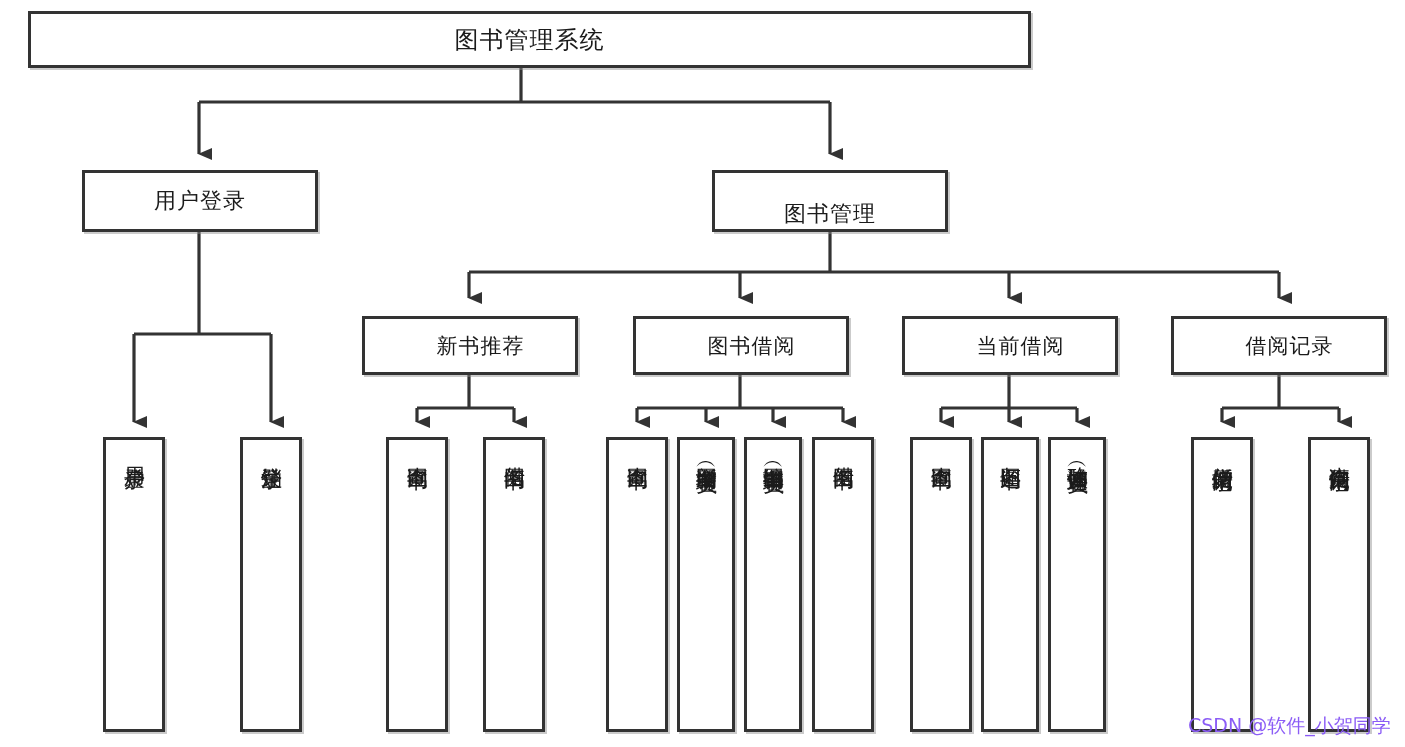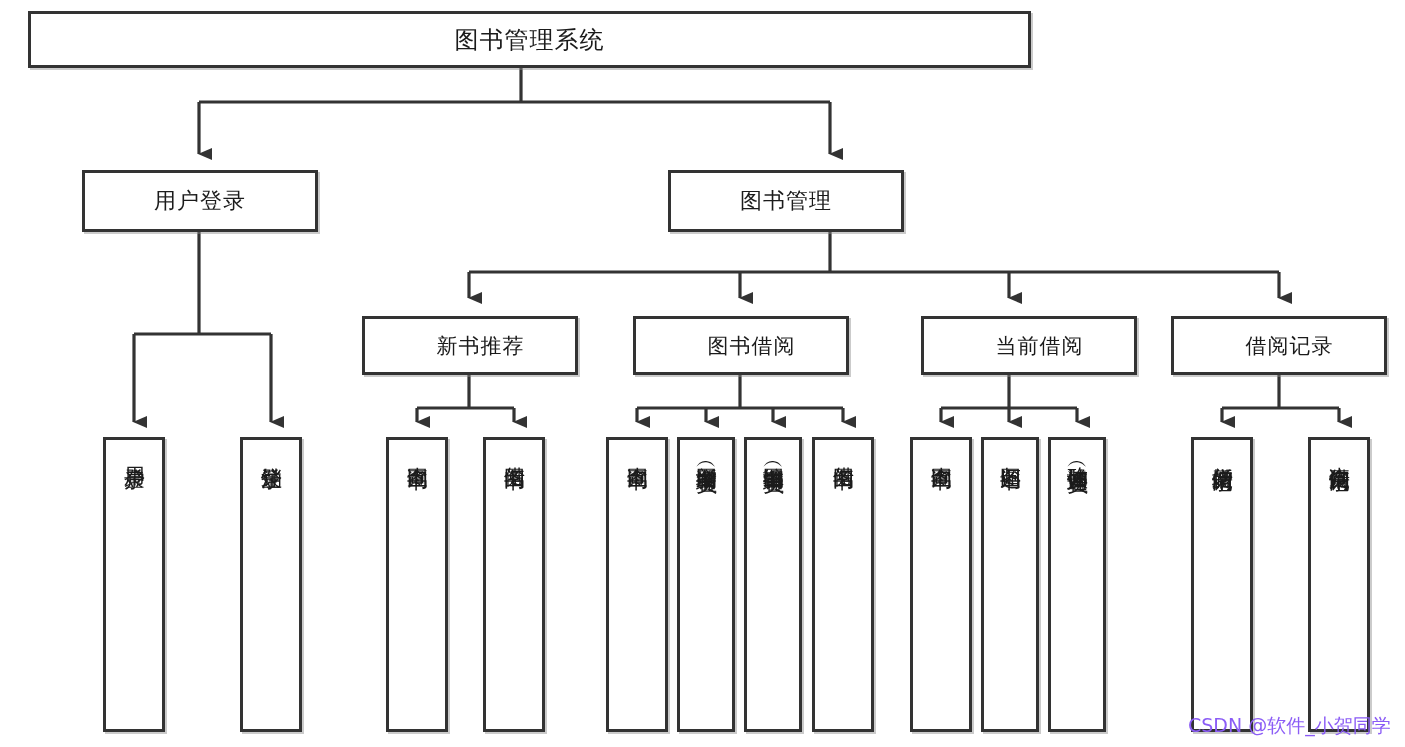--- a/index.html
+++ b/index.html
@@ -130,31 +130,31 @@
     </g>
   </svg>
 
   <div class="node root" style="left:20px; top:11px; width:1003px; height:57px;">
     <span>图书管理系统</span>
   </div>
 
   <div class="node lvl1" style="left:82px; top:170px; width:236px; height:62px;">
     <span>用户登录</span>
   </div>
-  <div class="node lvl1" style="left:668px; top:170px; width:236px; height:62px;">
+  <div class="node lvl1" style="left:712px; top:170px; width:236px; height:62px;align-items:flex-end;">
     <span>图书管理</span>
   </div>
 
   <div class="node lvl2" style="left:362px; top:316px; width:216px; height:59px;">
     <span>新书推荐</span>
   </div>
   <div class="node lvl2" style="left:633px; top:316px; width:216px; height:59px;">
     <span>图书借阅</span>
   </div>
-  <div class="node lvl2" style="left:902px; top:316px; width:216px; height:59px;margin-left:19px;">
+  <div class="node lvl2" style="left:902px; top:316px; width:216px; height:59px;">
     <span>当前借阅</span>
   </div>
   <div class="node lvl2" style="left:1171px; top:316px; width:216px; height:59px;">
     <span>借阅记录</span>
   </div>
 
   <div class="node leaf" style="left:103px; top:437px; width:62px; height:295px;">
     <span class="vtext">用户登录</span>
   </div>
   <div class="node leaf" style="left:240px; top:437px; width:62px; height:295px;">

